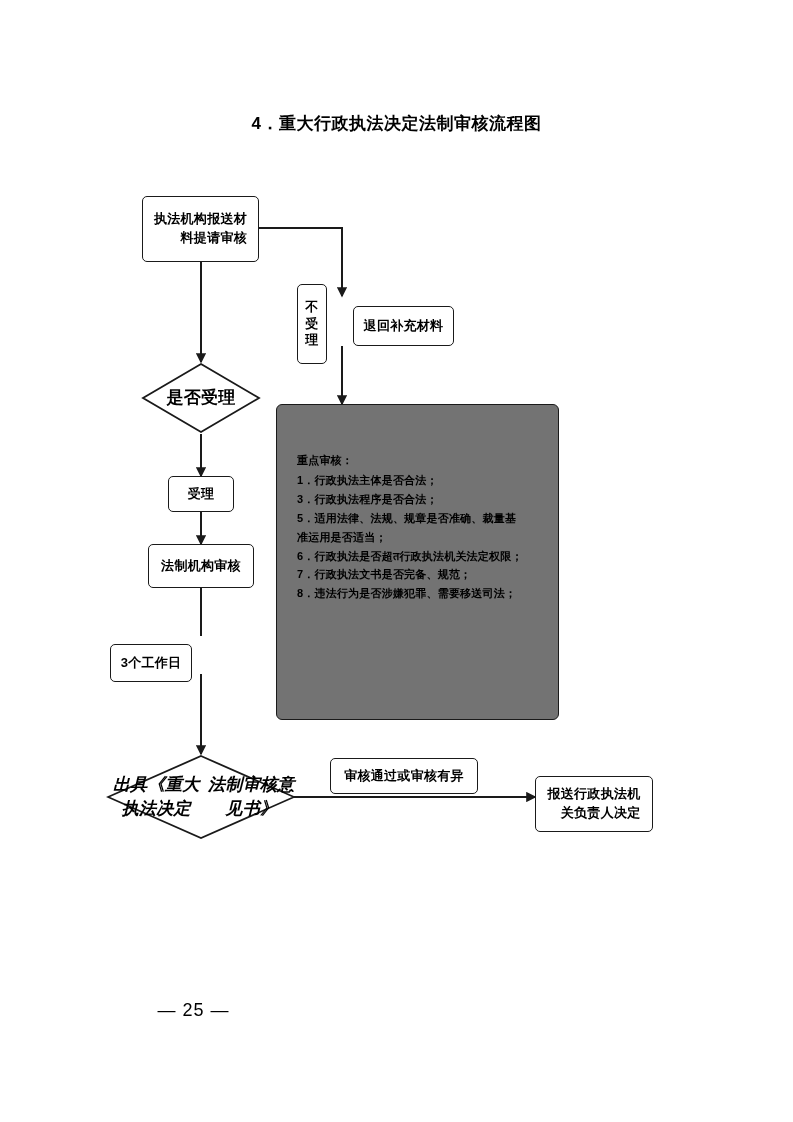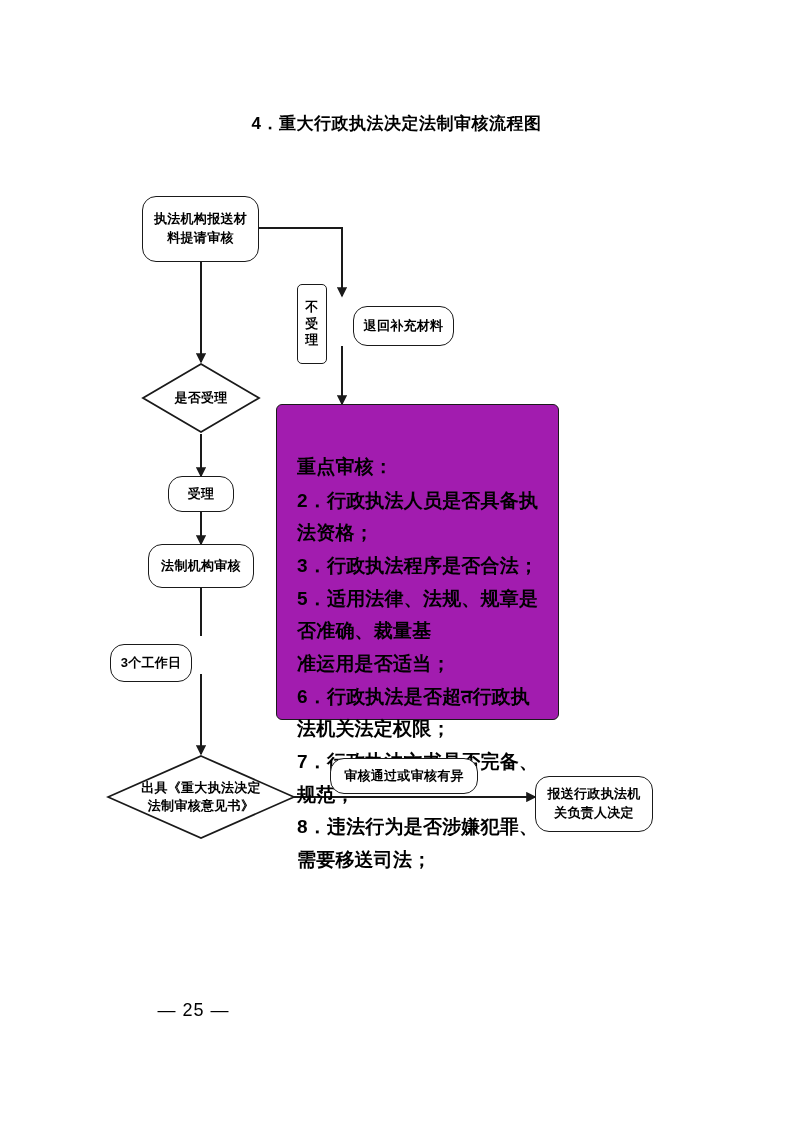--- a/index.html
+++ b/index.html
@@ -47,53 +47,54 @@
     display: flex;
     align-items: center;
     justify-content: center;
     text-align: center;
     font-size: 13px;
     font-weight: bold;
     line-height: 1.45;
     letter-spacing: 0.3px;
   }
   .node.rounded {
-    border-radius: 14px;
+    border-radius: 5px;
+    text-align: right;
   }
   
   .diamond {
     position: absolute;
   }
   .diamond .shape {
     position: absolute;
     left: 0; top: 0;
     width: 100%; height: 100%;
   }
   .diamond .label {
     position: absolute;
     left: 0; top: 0;
     width: 100%; height: 100%;
     display: flex;
     align-items: center;
     justify-content: center;
     text-align: center;
-    font-size: 13px;
+    font-size: 17px;
     font-weight: bold;
     line-height: 1.4;
     letter-spacing: 0.3px;
   }
   
   .panel {
     position: absolute;
     box-sizing: border-box;
     border: 1.6px solid #1a1a1a;
     border-radius: 6px;
-    background: #a21caf;
+    background: #737373;
     padding: 46px 16px 10px 20px;
-    font-size: 19px;
+    font-size: 11px;
     font-weight: bold;
     line-height: 1.72;
     letter-spacing: 0.2px;
   }
   .panel .panel-head {
     margin-bottom: 1px;
   }
   .panel .panel-line {
     white-space: pre-wrap;
   }
@@ -190,34 +191,34 @@
   <div class="node rounded" style="left:148px; top:544px; width:106px; height:44px;">
     <span>法制机构审核</span>
   </div>
 
   <div class="node rounded" style="left:110px; top:636px; width:82px; height:38px;margin-top:8px;">
     <span>3个工作日</span>
   </div>
 
   <div class="panel" style="left:276px; top:404px; width:283px; height:316px;">
     <div class="panel-head">重点审核：</div>
-    <div class="panel-line">2．行政执法人员是否具备执法资格；</div>
+    <div class="panel-line">1．行政执法主体是否合法；</div>
     <div class="panel-line">3．行政执法程序是否合法；</div>
     <div class="panel-line">5．适用法律、法规、规章是否准确、裁量基</div>
     <div class="panel-line">准运用是否适当；</div>
     <div class="panel-line">6．行政执法是否超त行政执法机关法定权限；</div>
     <div class="panel-line">7．行政执法文书是否完备、规范；</div>
     <div class="panel-line">8．违法行为是否涉嫌犯罪、需要移送司法；</div>
   </div>
 
   <div class="diamond" style="left:106px; top:754px; width:190px; height:86px;">
     <svg class="shape" viewBox="0 0 190 86" xmlns="http://www.w3.org/2000/svg">
       <polygon points="95,2 188,43 95,84 2,43" fill="#ffffff" stroke="#1a1a1a" stroke-width="1.8"></polygon>
     </svg>
-    <div class="label" style="flex-direction:column;">
+    <div class="label" style="flex-direction:row;font-style:italic;">
       <span>出具《重大执法决定</span>
       <span>法制审核意见书》</span>
     </div>
   </div>
 
   <div class="node rounded" style="left:330px; top:758px; width:148px; height:36px;">
     <span>审核通过或审核有异</span>
   </div>
 
   <div class="node rounded" style="left:535px; top:776px; width:118px; height:56px;">

